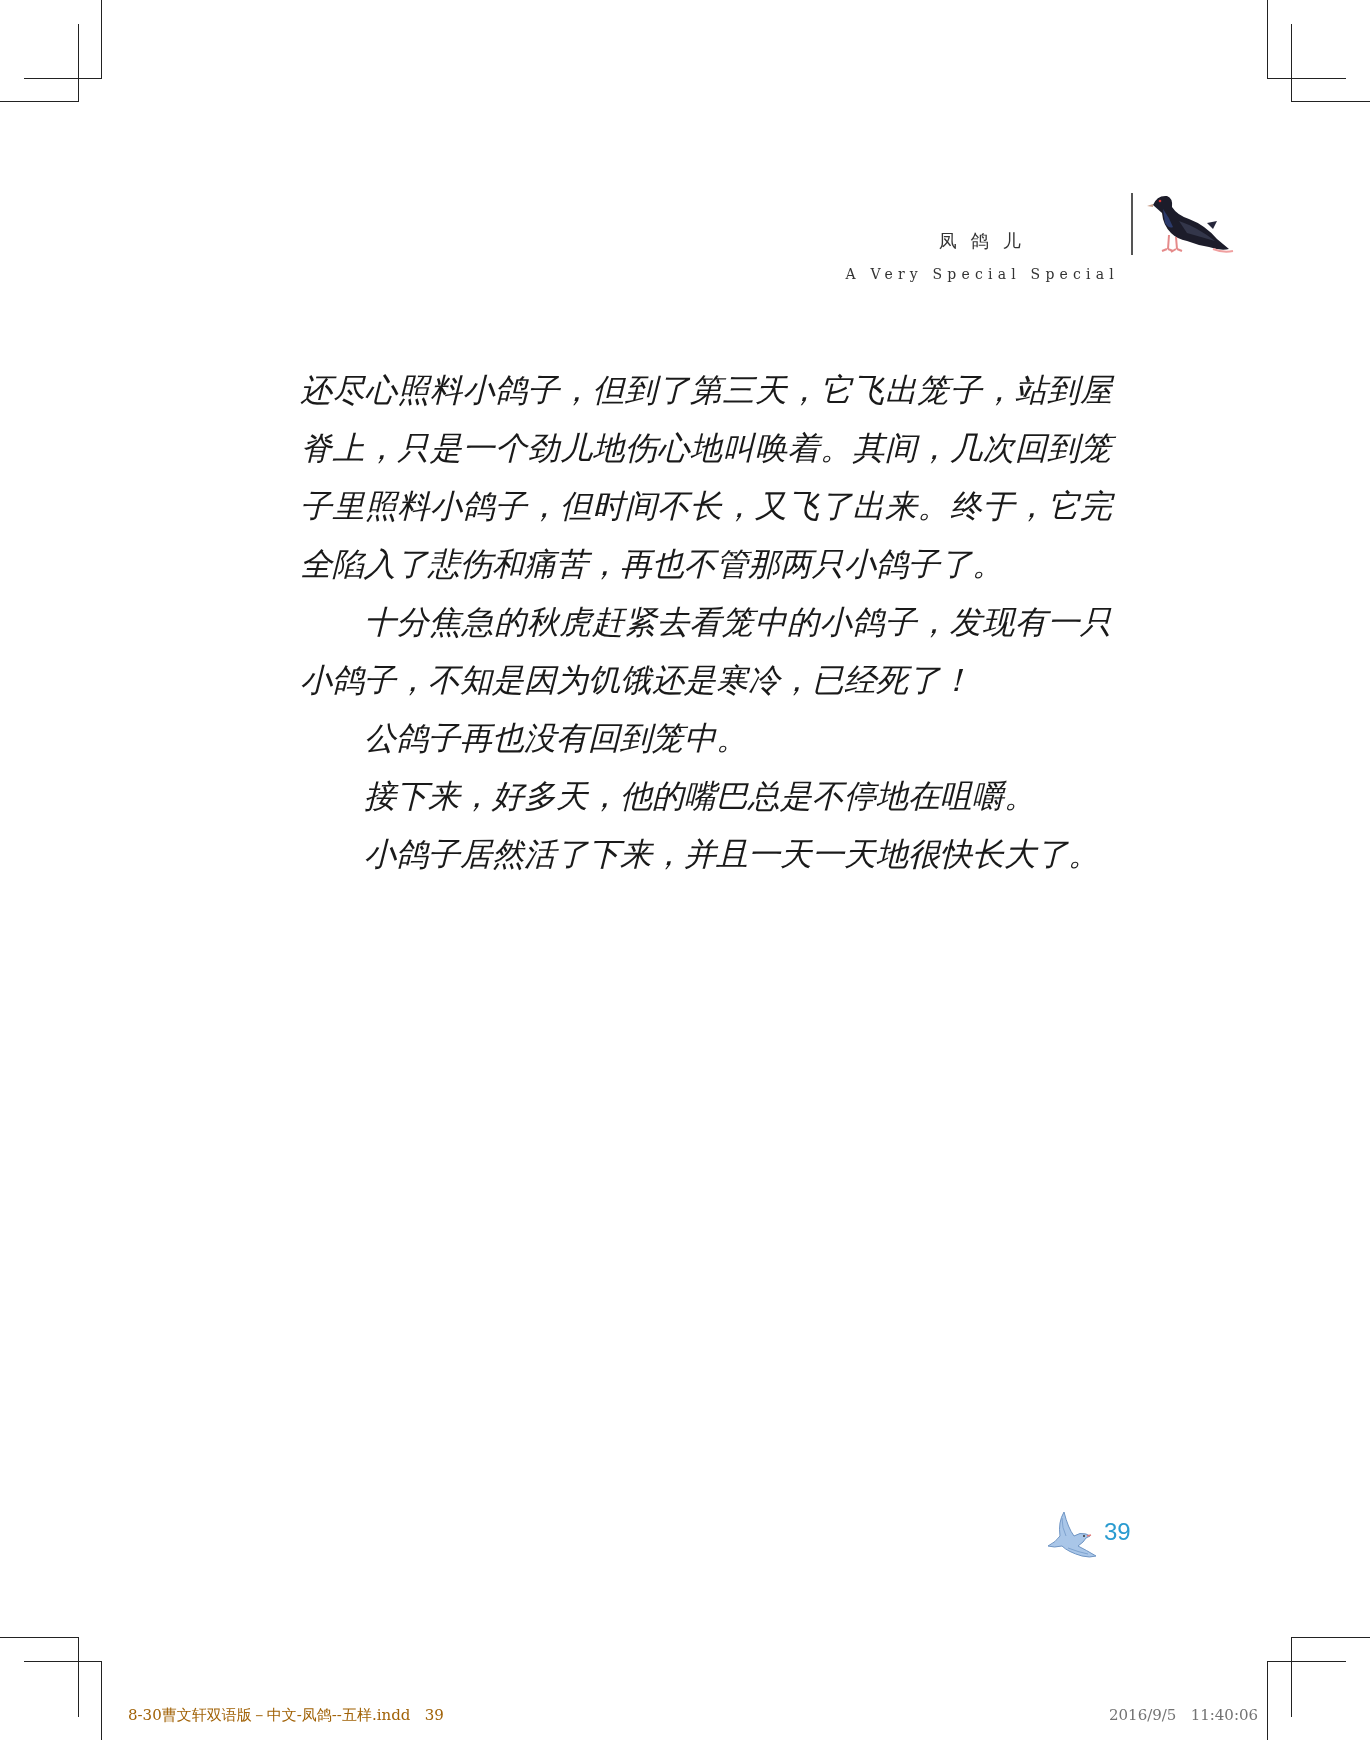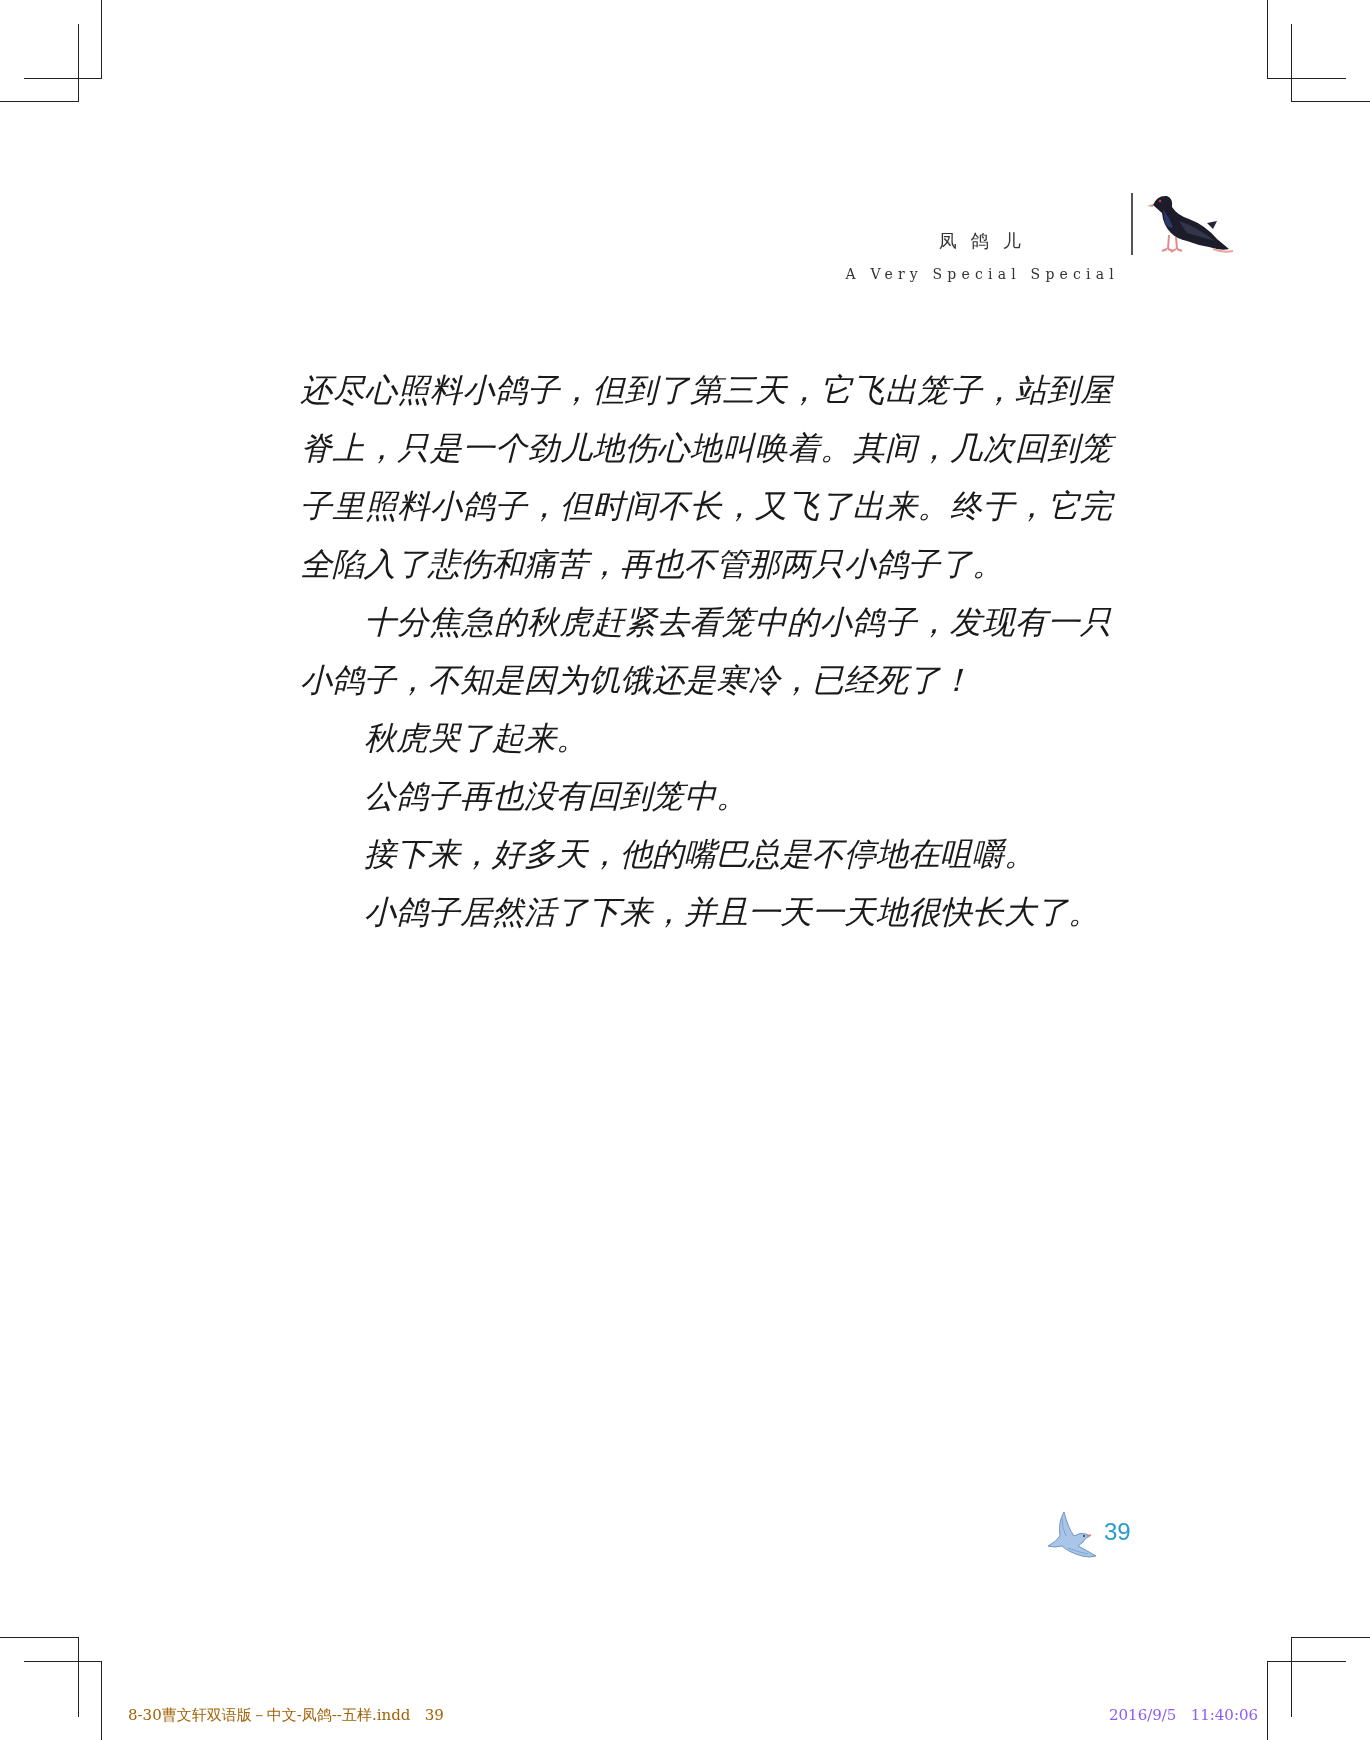--- a/index.html
+++ b/index.html
@@ -23,21 +23,21 @@
       font-size: 32px; line-height: 58px; color: #1a1a1a; font-style: italic;
     }
     .body-text p { margin: 0; text-align: justify; }
     .body-text p.indent { text-indent: 64px; }
 
     .folio { position: absolute; left: 1042px; top: 1508px; width: 110px; height: 60px; }
     .folio-bird { position: absolute; left: 0; top: 0; width: 56px; height: 54px; }
     .folio-num { position: absolute; left: 62px; top: 10px; font-family: "Liberation Sans", "DejaVu Sans", sans-serif; font-size: 24px; color: #2a9bd0; text-align: right; }
 
     .slug-left { position: absolute; left: 128px; top: 1706px; font-size: 15px; color: #a16207; white-space: pre; }
-    .slug-right { position: absolute; left: 1109px; top: 1706px; font-size: 15px; color: #8b5cf6; white-space: pre; text-align: center; }
+    .slug-right { position: absolute; left: 1109px; top: 1706px; font-size: 15px; color: #737373; white-space: pre; text-align: center; }
   </style>
 </head>
 <body>
 
 <div class="crop v" style="left:101px; top:0; height:79px;"></div>
 <div class="crop h" style="left:24px; top:78px; width:78px;"></div>
 <div class="crop v" style="left:78px; top:24px; height:78px;"></div>
 <div class="crop h" style="left:0; top:101px; width:79px;"></div>
 
 <div class="crop v" style="left:1267px; top:0; height:79px;"></div>
@@ -67,21 +67,20 @@
   <path d="M64 36 L74 34 L70 42 Z" fill="#25263a"></path>
   <path d="M10 17 L4 19 L10 20 Z" fill="#c9a08a"></path>
   <circle cx="17" cy="14" r="1.3" fill="#d33"></circle>
   <path d="M26 48 L25 62 M24 62 L19 64 M25 62 L30 64 M33 50 L34 62 M33 62 L28 65 M34 62 L39 64" stroke="#e58a8a" stroke-width="2" fill="none"></path>
   <path d="M70 62 Q80 66 90 64" stroke="#f0a0a0" stroke-width="2" fill="none"></path>
 </svg>
 
 <div class="body-text">
   <p>还尽心照料小鸽子，但到了第三天，它飞出笼子，站到屋脊上，只是一个劲儿地伤心地叫唤着。其间，几次回到笼子里照料小鸽子，但时间不长，又飞了出来。终于，它完全陷入了悲伤和痛苦，再也不管那两只小鸽子了。</p>
   <p class="indent">十分焦急的秋虎赶紧去看笼中的小鸽子，发现有一只小鸽子，不知是因为饥饿还是寒冷，已经死了！</p>
-  <p class="indent">秋虎哭了起来。</p>
   <p class="indent">公鸽子再也没有回到笼中。</p>
   <p class="indent">接下来，好多天，他的嘴巴总是不停地在咀嚼。</p>
   <p class="indent">小鸽子居然活了下来，并且一天一天地很快长大了。</p>
 </div>
 
 <div class="folio">
   <svg class="folio-bird" viewBox="0 0 56 54">
     <path d="M22 4 Q16 14 18 28 Q14 34 6 38 Q12 40 20 38 Q26 44 40 48 Q48 50 54 48 Q44 42 36 38 Q42 34 44 30 L48 28 L44 26 Q38 24 32 28 Q26 20 22 4 Z" fill="#a9c6e8" stroke="#6f95c4" stroke-width="1"></path>
     <path d="M20 10 Q20 20 24 28" stroke="#7fa3cf" stroke-width="1" fill="none"></path>
     <path d="M26 40 Q36 44 46 46" stroke="#7fa3cf" stroke-width="1" fill="none"></path>

